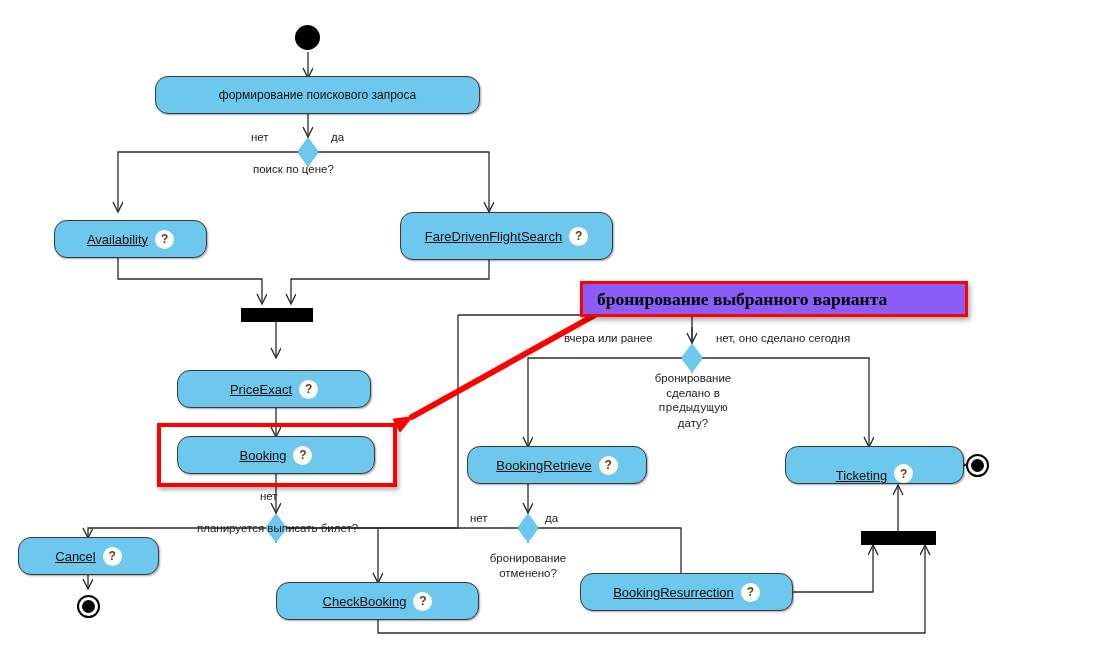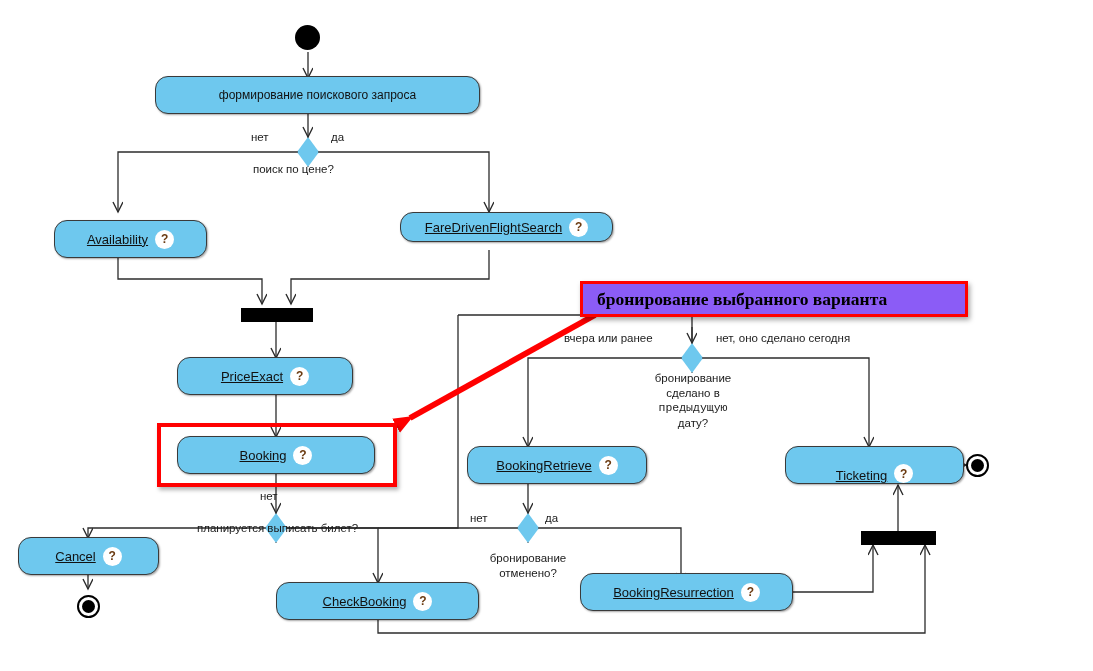--- a/index.html
+++ b/index.html
@@ -138,26 +138,26 @@
 
   <div class="node plain" style="left:155px;top:76px;width:325px;height:38px;">
     <span class="nlabel">формирование поискового запроса</span>
   </div>
 
   <div class="node" style="left:54px;top:220px;width:153px;height:38px;">
     <span class="nlabel">Availability</span>
     <span class="qmark">?</span>
   </div>
 
-  <div class="node" style="left:400px;top:212px;width:213px;height:30px;">
+  <div class="node" style="left:400px;top:212px;width:213px;height:48px;">
     <span class="nlabel">FareDrivenFlightSearch</span>
     <span class="qmark">?</span>
   </div>
 
-  <div class="node" style="left:177px;top:357px;width:176px;height:38px;">
+  <div class="node" style="left:177px;top:370px;width:194px;height:38px;">
     <span class="nlabel">PriceExact</span>
     <span class="qmark">?</span>
   </div>
 
   <div class="node" style="left:177px;top:436px;width:198px;height:38px;">
     <span class="nlabel">Booking</span>
     <span class="qmark">?</span>
   </div>
 
   <div class="node" style="left:18px;top:537px;width:141px;height:38px;">

